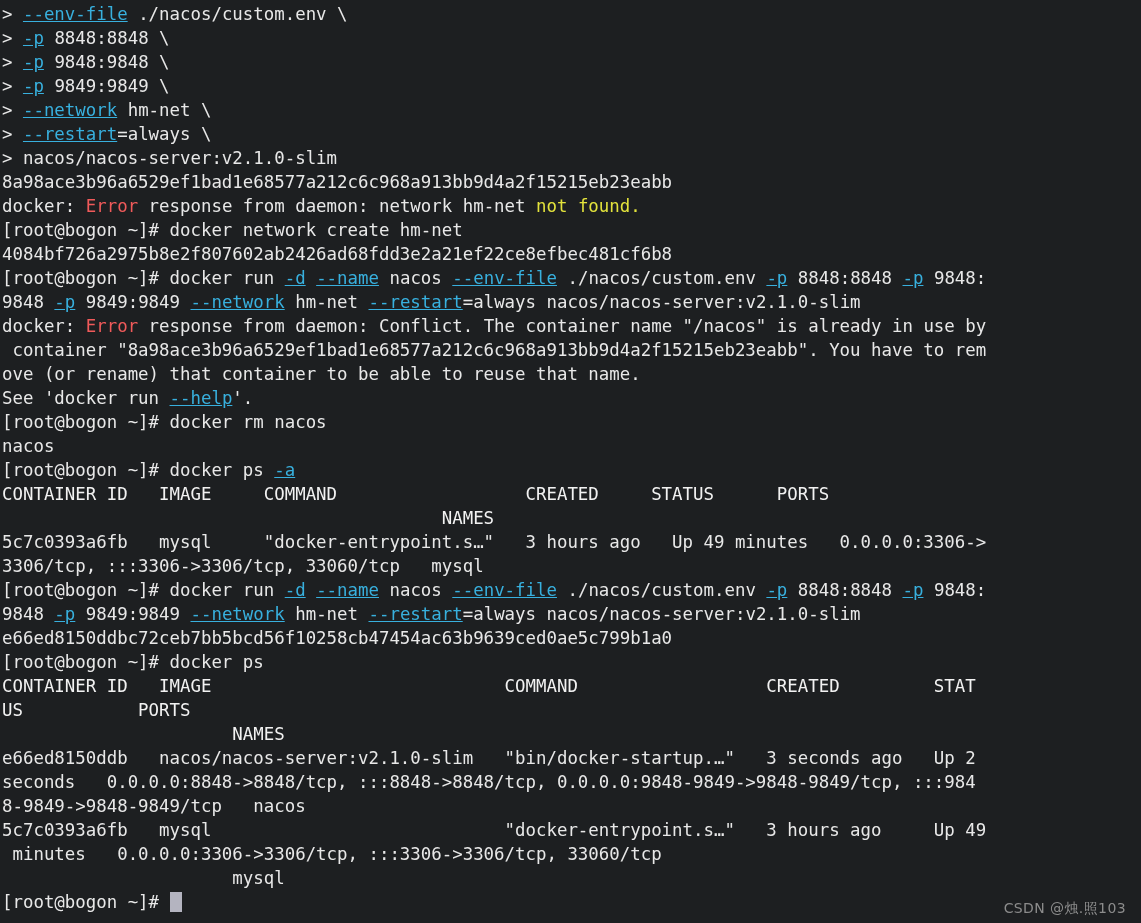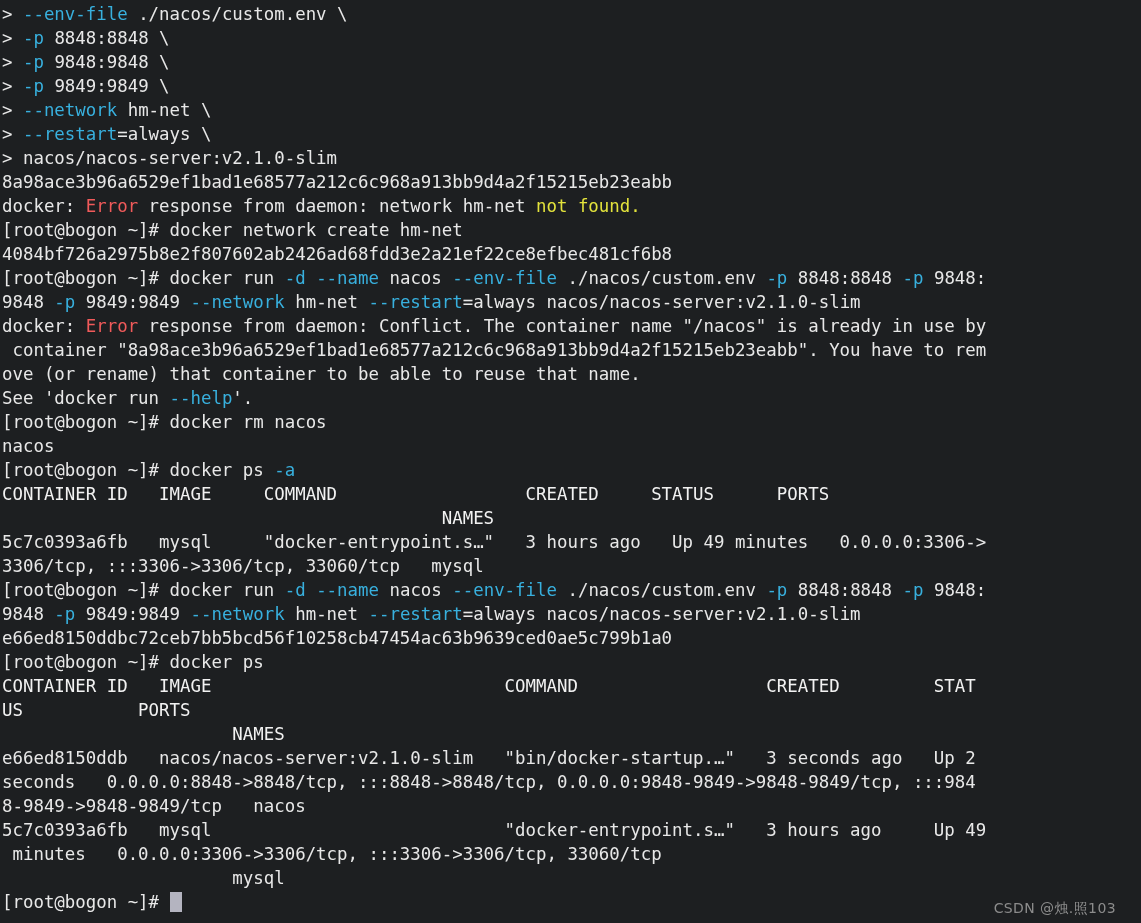--- a/index.html
+++ b/index.html
@@ -36,36 +36,36 @@
   }
 
   .line {
     height: 24px;
     white-space: pre;
     font-family: "DejaVu Sans Mono", "Liberation Mono", monospace;
   }
 
   
   .c-default { color: #e8e8e8; }
-  .c-cyan    { color: #38b0de; }
+  .c-cyan    { color: #38b0de; text-decoration: underline; }
   .c-red     { color: #f05a5a; }
   .c-yellow  { color: #e3e33c; }
   .c-white   { color: #f2f2f2; }
 
   .cursor {
     display: inline-block;
     width: 12.2px;
     height: 20px;
     background: #b4b4c0;
     vertical-align: -4px;
   }
 
   #watermark {
     position: absolute;
-    right: 25px;
+    right: 15px;
     bottom: 5px;
     color: #8c8c8c;
     font-family: "DejaVu Sans", "Liberation Sans", sans-serif;
     font-size: 14px;
     letter-spacing: 0.4px;
     white-space: pre;
     margin-top: 8px;
   }
 </style>
 </head>

